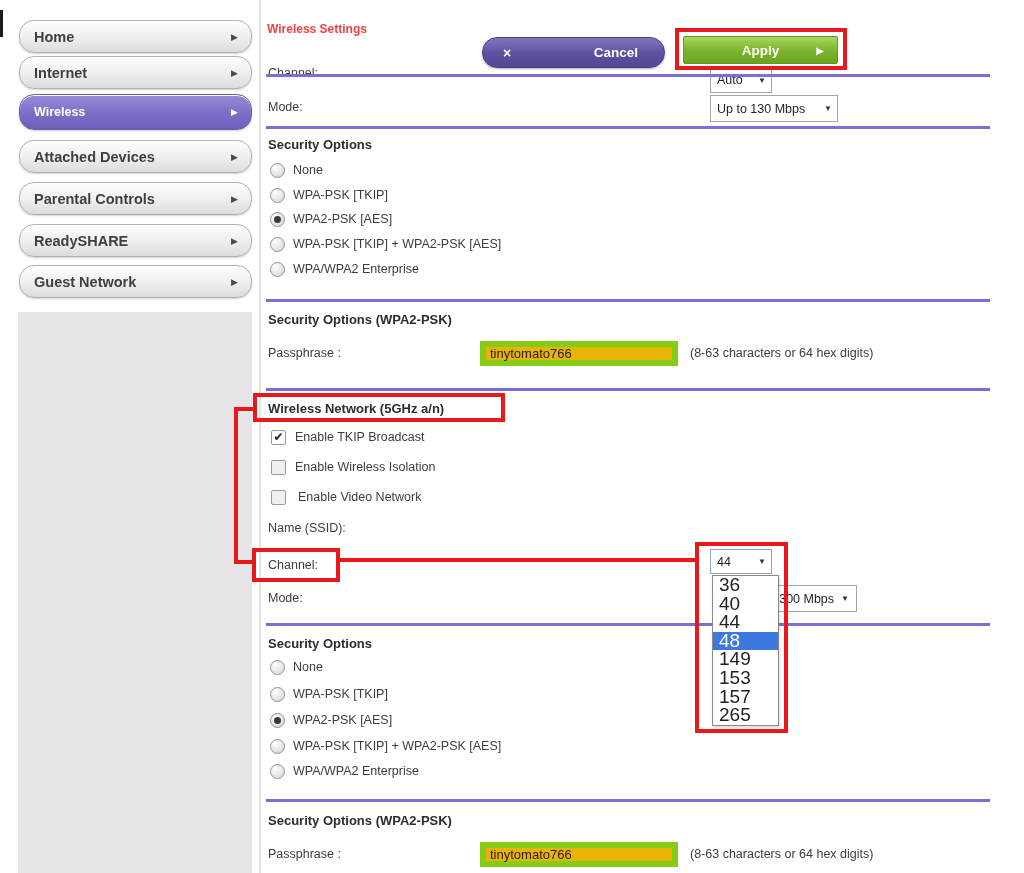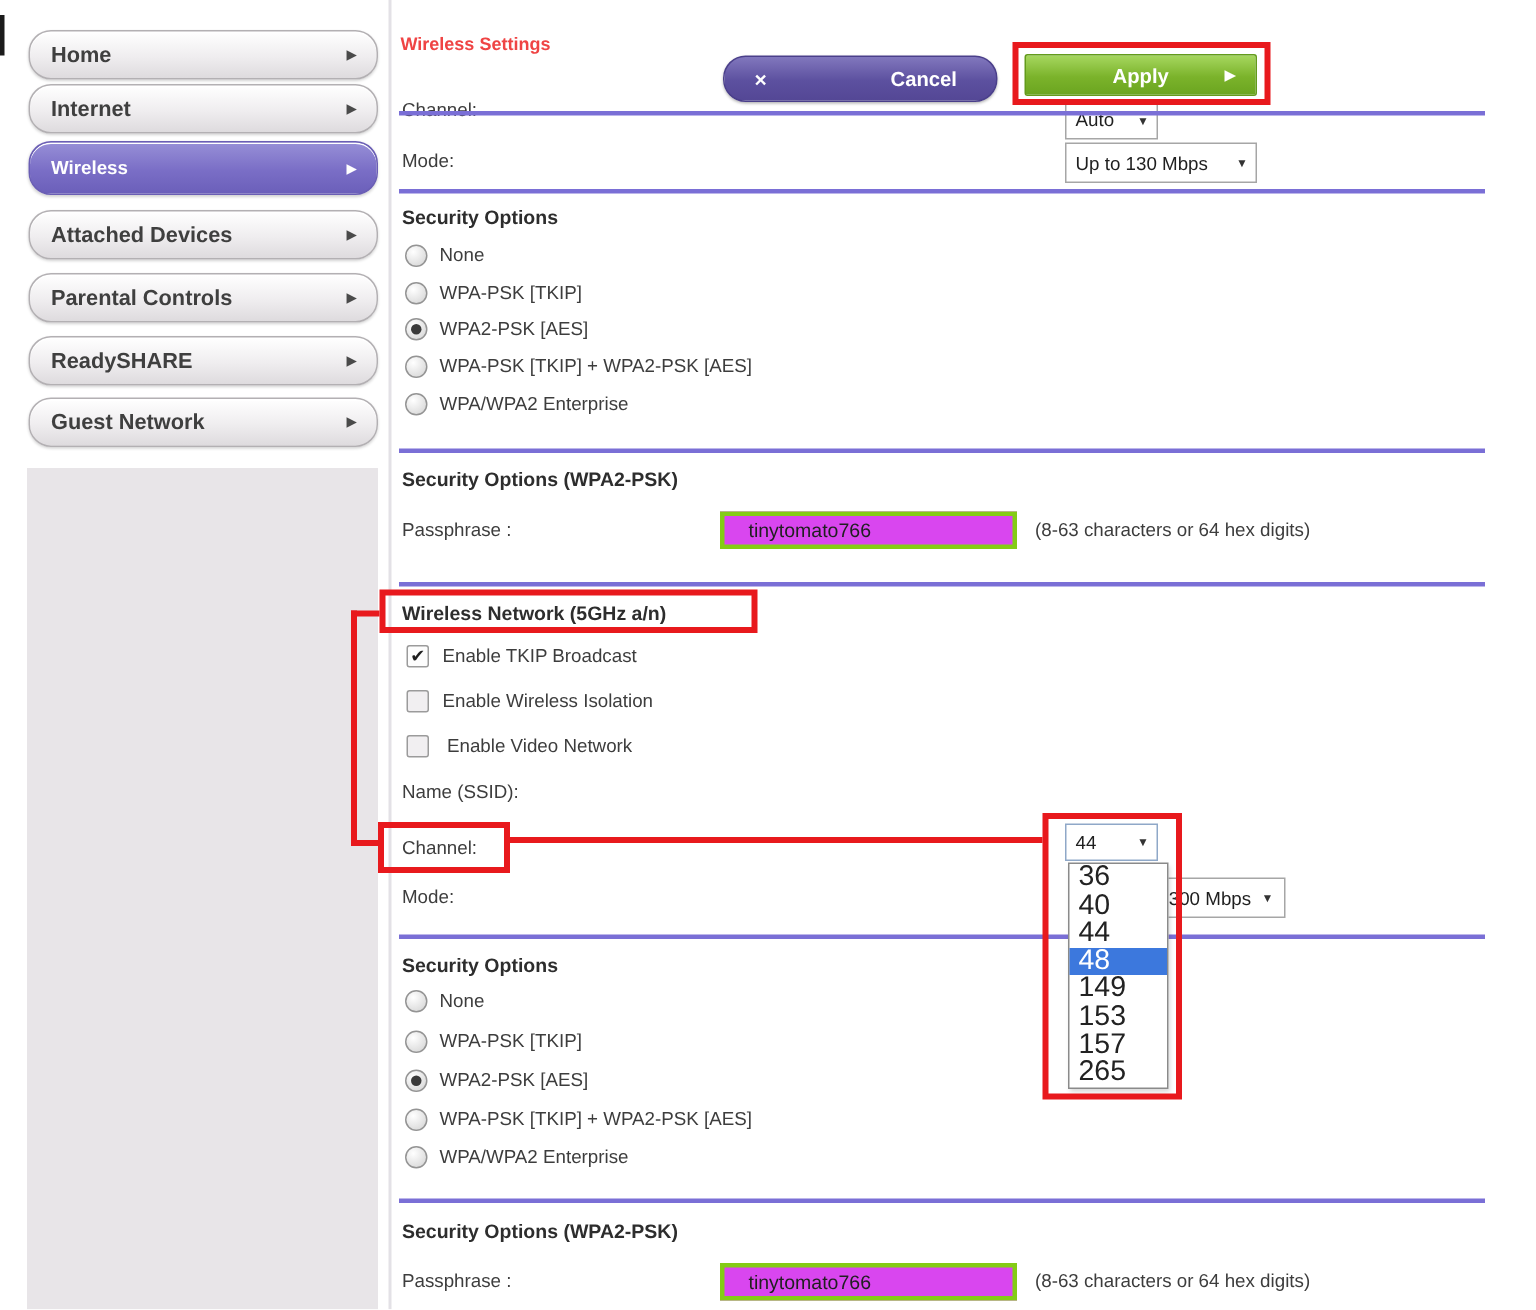--- a/index.html
+++ b/index.html
@@ -40,22 +40,22 @@
 
   
   .divider{left:266px;width:724px;height:3px;background:#7a6fd6;z-index:3;}
   .lbl{font-size:12.5px;color:#3d3d3d;white-space:nowrap;}
   .sec-heading{font-size:13px;font-weight:bold;color:#2d2d2d;white-space:nowrap;}
   .hint{font-size:12.5px;color:#3d3d3d;white-space:nowrap;}
   .sel{display:flex;align-items:center;background:#fff;border:1px solid #a6a6a6;
        font-size:12.5px;color:#1f1f1f;box-sizing:border-box;cursor:pointer;}
   .sel .st{padding-left:6px;white-space:nowrap;}
   .sel .sa{margin-left:auto;padding-right:5px;font-size:8px;color:#333;}
-  .input{background:#d946ef;border:3px solid #84cc16;font-size:13px;color:#1f1f1f;
-         display:flex;align-items:center;padding-left:16px;box-sizing:border-box;white-space:nowrap;}
+  .input{background:#eab308;border:6px solid #84cc16;font-size:13px;color:#1f1f1f;
+         display:flex;align-items:center;padding-left:4px;box-sizing:border-box;white-space:nowrap;}
 
   .radio-row{display:flex;align-items:center;height:18px;cursor:pointer;}
   .radio{width:13px;height:13px;border-radius:50%;border:1px solid #949494;
          background:radial-gradient(circle at 35% 30%,#ffffff,#d2d2d2);position:relative;flex:none;}
   .radio.on::after{content:"";position:absolute;left:3px;top:3px;width:7px;height:7px;
          border-radius:50%;background:#3a3a3a;}
   .radio-label{margin-left:8px;font-size:12.5px;color:#3d3d3d;white-space:nowrap;}
 
   .cb-row{display:flex;align-items:center;height:16px;cursor:pointer;}
   .cb{width:13px;height:13px;border:1px solid #9b9b9b;border-radius:2px;background:#f1eff1;

